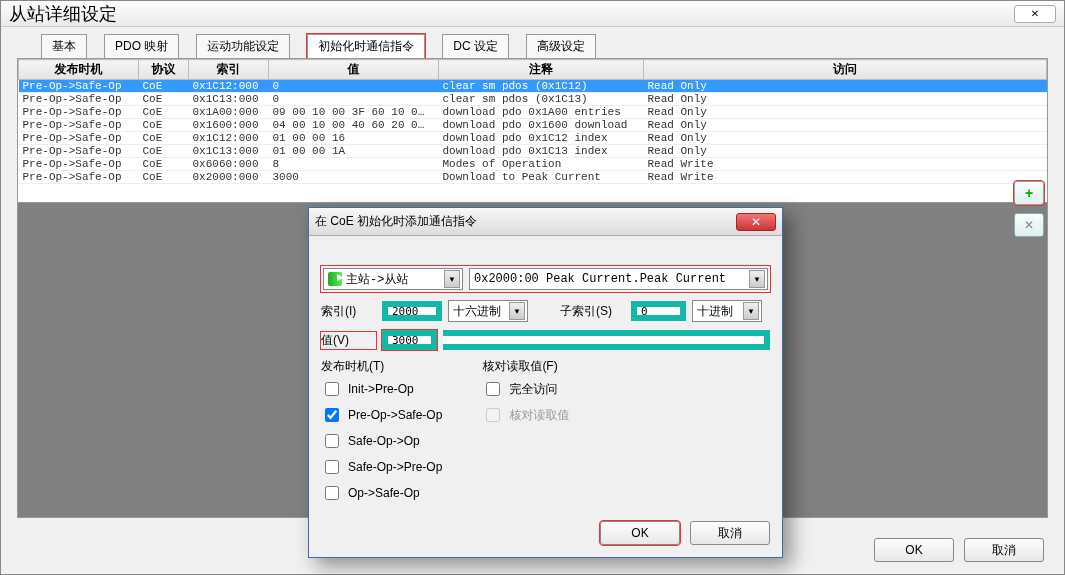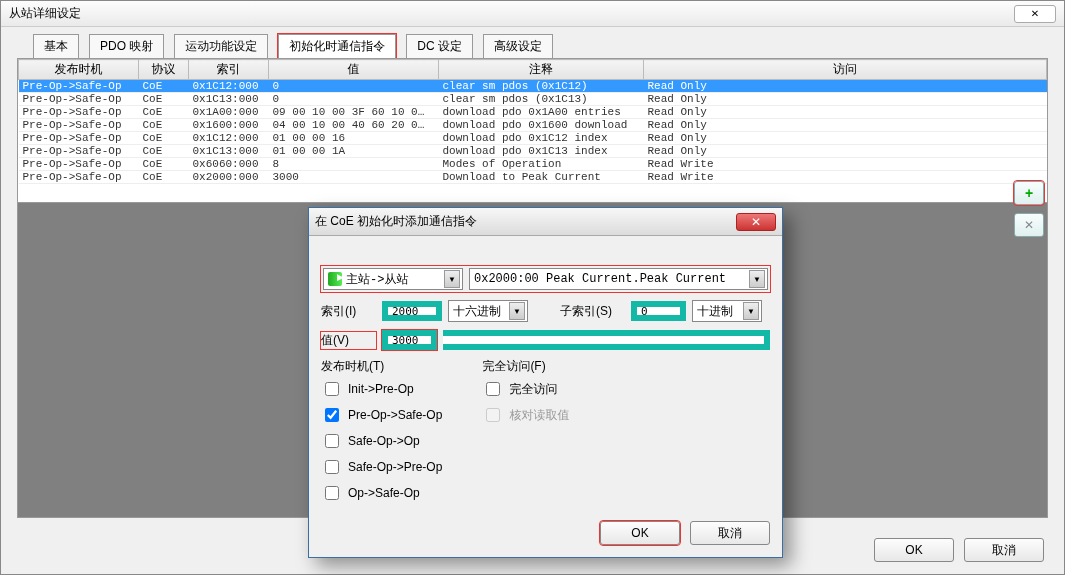--- a/index.html
+++ b/index.html
@@ -1,33 +1,33 @@
 <!DOCTYPE html>
 <html><head>
 <meta charset="utf-8">
 <style>
 * { box-sizing: border-box; font-family: "SimSun", "Microsoft YaHei", sans-serif; font-size: 12px; }
 body { margin: 0; background: #fff; width: 1065px; height: 575px; position: relative; overflow: hidden; }
 
 
 .main-window { border: 1px solid #888; width: 1065px; height: 575px; position: relative; background: #f0f0f0; }
 .title-bar { height: 26px; background: linear-gradient(#fdfdfd,#eaeaea); border-bottom: 1px solid #ccc; display: flex; align-items: center; padding: 0 8px; justify-content: space-between; }
-.title-text { font-size: 12px; }
+.title-text { font-size: 18px; }
 .close-btn { width: 42px; height: 18px; border: 1px solid #aaa; border-radius: 3px; display: flex; align-items: center; justify-content: center; font-size: 10px; background: #fff; }
 
 
-.tab-strip { display: flex; padding: 6px 32px 0; gap: 10px; }
+.tab-strip { display: flex; padding: 6px 32px 0; gap: 17px; margin-left: 8px; }
 .tab { border: 1px solid #999; padding: 3px 10px; background: #f8f8f8; border-bottom: 1px solid #999; position: relative; top: 1px; }
 .tab-active { background: #fff; border-bottom: 1px solid #fff; }
 .tab-highlight { outline: 1px solid #e33; }
 
 
 .table-wrap { margin: 0 16px; border: 1px solid #999; background: #fff; height: 145px; overflow: hidden; position: relative; }
 .tbl { width: 100%; border-collapse: collapse; table-layout: fixed; }
-.tbl th { background: linear-gradient(#f4f4f4,#e4e4e4); border: 1px solid #bbb; padding: 1px 12px; font-weight: normal; text-align: center; }
+.tbl th { background: linear-gradient(#f4f4f4,#e4e4e4); border: 1px solid #bbb; padding: 1px 12px; font-weight: bold; text-align: center; }
 .tbl td { padding: 0 4px; font-family: "Consolas","Courier New",monospace; font-size: 11px; white-space: nowrap; overflow: hidden; color: #333; border-bottom: 1px solid #eee; }
 .tbl tr.sel td { background: #3399ff; color: #fff; }
 .mono { font-family: "Consolas","Courier New",monospace; }
 
 
 .gray-area { margin: 0 16px; background: #808080; height: 315px; border: 1px solid #999; border-top: none; }
 
 
 .side-btns { position: absolute; right: 20px; top: 180px; display: flex; flex-direction: column; gap: 8px; }
 .sq-btn { width: 30px; height: 24px; border: 1px solid #8aa; border-radius: 3px; display: flex; align-items: center; justify-content: center; background: linear-gradient(#f8fdfd,#e0f0f0); }
@@ -243,21 +243,21 @@
                 <input type="checkbox" style="">
                 <span>Safe-Op-&gt;Pre-Op</span>
               </label>
               <label class="chk mono">
                 <input type="checkbox" style="">
                 <span>Op-&gt;Safe-Op</span>
               </label>
             </div>
         </div>
         <div>
-          <div class="grp-title">完全访问(F)</div>
+          <div class="grp-title">核对读取值(F)</div>
           <div class="chk-group" id="exts">
               <label class="chk">
                 <input type="checkbox" style="">
                 <span>完全访问</span>
               </label>
               <label class="chk disabled">
                 <input type="checkbox" disabled="" style="">
                 <span>核对读取值</span>
               </label>
             </div>

